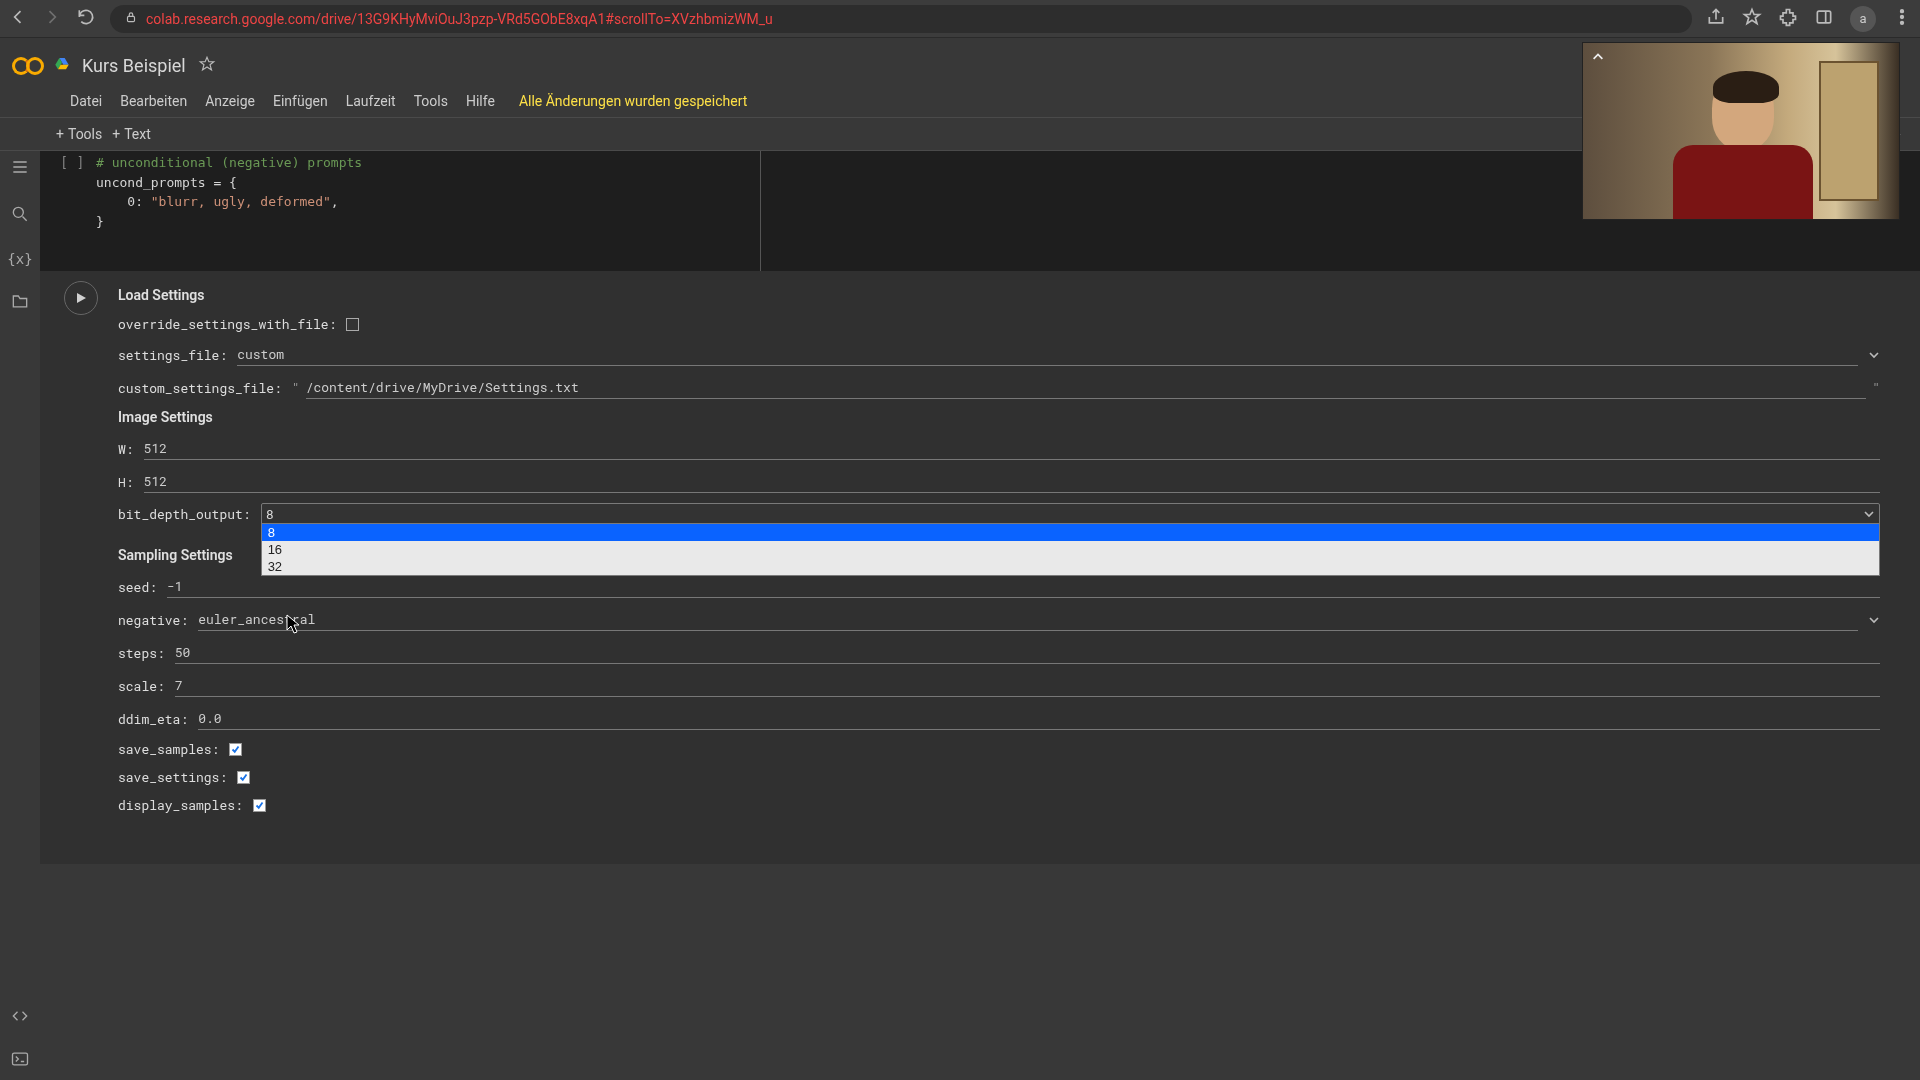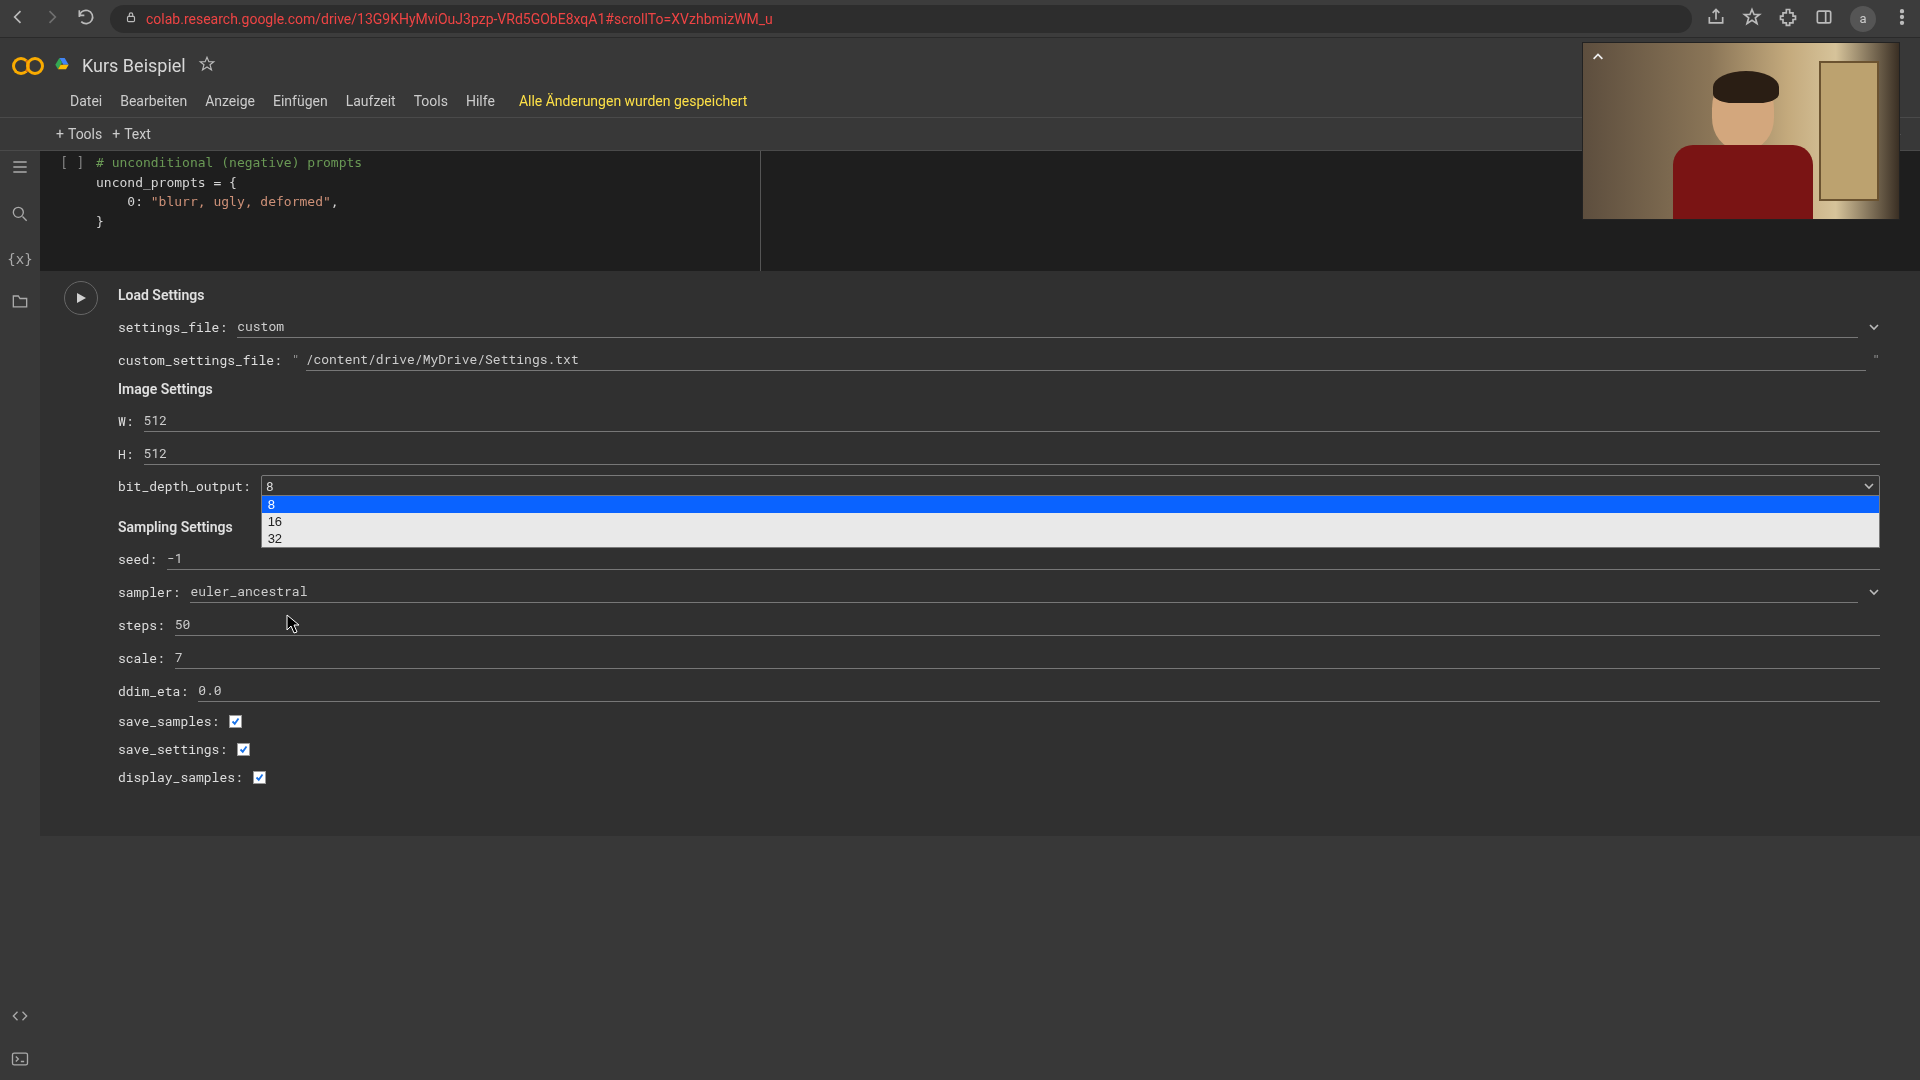--- a/index.html
+++ b/index.html
@@ -379,20 +379,24 @@
 
     <div class="params-cell">
       <div class="run-button">
         <svg viewBox="0 0 12 12">
             <path d="M2 1l9 5-9 5z"></path>
           </svg>
       </div>
       <div class="params-body">
 
         <div class="section-title">Load Settings</div>
+        <div class="param-row">
+          <span class="param-label">override_settings_with_file:</span>
+          <span class="checkbox unchecked"></span>
+        </div>
         <div class="param-row">
           <span class="param-label">settings_file:</span>
           <input class="param-input" type="text" value="custom" style="">
           <svg class="dropdown-caret" viewBox="0 0 12 12">
               <path d="M2 4l4 4 4-4" fill="none" stroke="#bbb" stroke-width="1.6"></path>
             </svg>
         </div>
         <div class="param-row">
           <span class="param-label">custom_settings_file:</span>
           <div class="quote-wrap">
@@ -427,21 +431,21 @@
             </div>
           </div>
         </div>
 
         <div class="section-title" style="margin-top:22px">Sampling Settings</div>
         <div class="param-row">
           <span class="param-label">seed:</span>
           <input class="param-input" type="text" value="-1" style="">
         </div>
         <div class="param-row">
-          <span class="param-label">sampler:</span>
+          <span class="param-label">negative:</span>
           <input class="param-input" type="text" value="euler_ancestral" style="">
           <svg class="dropdown-caret" viewBox="0 0 12 12">
               <path d="M2 4l4 4 4-4" fill="none" stroke="#bbb" stroke-width="1.6"></path>
             </svg>
         </div>
         <div class="param-row">
           <span class="param-label">steps:</span>
           <input class="param-input" type="text" value="50" style="">
         </div>
         <div class="param-row">

